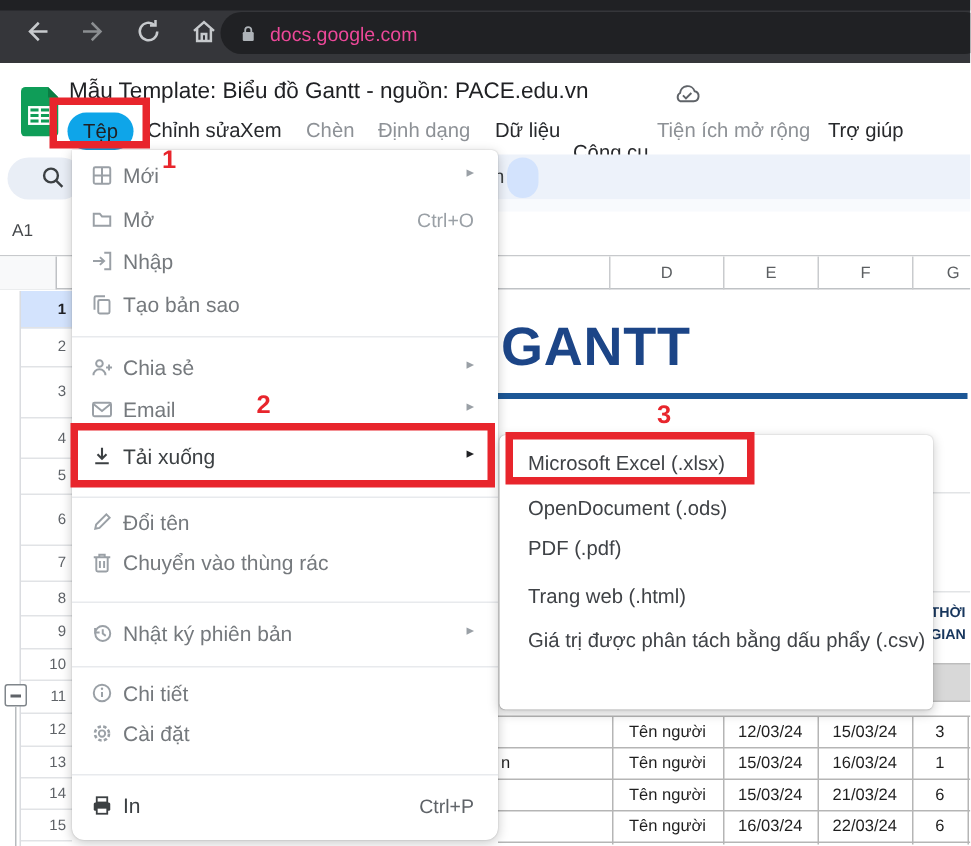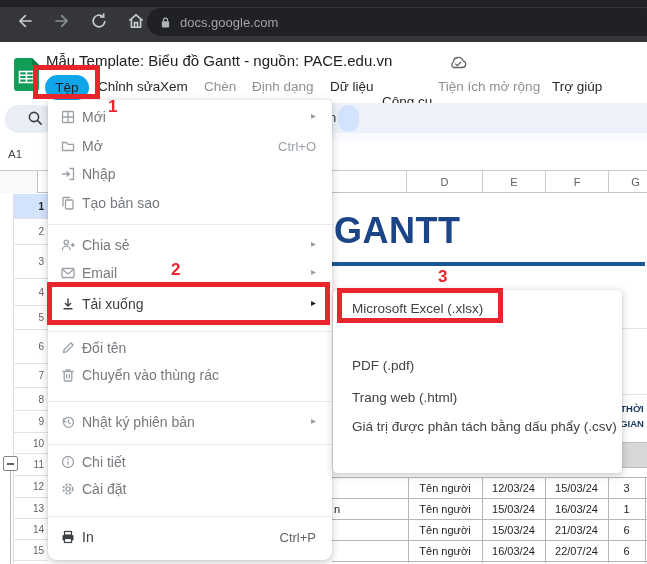--- a/index.html
+++ b/index.html
@@ -6,21 +6,21 @@
   .stage{position:relative;width:647px;height:564px;overflow:hidden;background:#fff;
          font-family:"Liberation Sans","DejaVu Sans",sans-serif;-webkit-font-smoothing:antialiased;}
   .abs{position:absolute;}
   
   .chrome{left:0;top:0;width:647px;height:42px;background:#35363a;}
   .chrome-top{left:0;top:0;width:647px;height:7px;background:#202124;}
   .nav-ic{top:11px;width:20px;height:20px;}
   .url-pill{left:147px;top:8px;width:510px;height:28px;border-radius:14px;background:#202124;
             display:flex;align-items:center;padding-left:12px;box-sizing:border-box;overflow:hidden;}
   .url-txt{font-size:13px;white-space:nowrap;}
-  .url-domain{color:#a3a3a3;text-align:center;}
+  .url-domain{color:#ec4899;text-align:center;}
   .url-path{color:#9aa0a6;}
   
   .doc-title{left:46px;top:52px;font-size:15px;color:#202124;white-space:nowrap;}
   .menubar-item{top:79px;font-size:13.5px;color:#27292c;white-space:nowrap;}
   .menubar-item.muted{color:#8d9196;}
   .file-pill{left:45px;top:75px;width:44px;height:25px;background:#0ea5e9;border-radius:13px;
              display:flex;align-items:center;justify-content:center;font-size:13.5px;color:#202124;}
   
   .tb-band{left:322px;top:103px;width:325px;height:30px;background:#edf2fa;}
   .tb-band2{left:322px;top:133px;width:325px;height:8px;background:#f8fafd;}
@@ -215,21 +215,21 @@
     </div>
     <div class="drow">
       <div class="dcell" style="left:76px;width:74px;">Tên người</div>
       <div class="dcell" style="left:150px;width:63px;">15/03/24</div>
       <div class="dcell" style="left:213px;width:63px;">21/03/24</div>
       <div class="dcell" style="left:276px;width:37px;">6</div>
     </div>
     <div class="drow">
       <div class="dcell" style="left:76px;width:74px;">Tên người</div>
       <div class="dcell" style="left:150px;width:63px;">16/03/24</div>
-      <div class="dcell" style="left:213px;width:63px;">22/07/24</div>
+      <div class="dcell" style="left:213px;width:63px;">22/03/24</div>
       <div class="dcell" style="left:276px;width:37px;">6</div>
     </div>
     <div class="vline" style="left:76px;"></div>
     <div class="vline" style="left:150px;"></div>
     <div class="vline" style="left:213px;"></div>
     <div class="vline" style="left:276px;"></div>
     <div class="vline" style="left:313px;"></div>
   </div>
   <div class="abs frag-n">n</div>
 
@@ -361,20 +361,23 @@
           </svg>
       </span>
       <span class="lbl">In</span>
       <span class="sc">Ctrl+P</span>
     </div>
   </div>
 
   <div class="abs sub-panel">
     <div class="s-item" style="top:5px;">
         <span class="lbl">Microsoft Excel (.xlsx)</span>
+      </div>
+    <div class="s-item" style="top:35px;">
+        <span class="lbl">OpenDocument (.ods)</span>
       </div>
     <div class="s-item" style="top:62px;">
         <span class="lbl">PDF (.pdf)</span>
       </div>
     <div class="s-item" style="top:94px;">
         <span class="lbl">Trang web (.html)</span>
       </div>
     <div class="s-item" style="top:123px;">
         <span class="lbl">Giá trị được phân tách bằng dấu phẩy (.csv)</span>
       </div>

